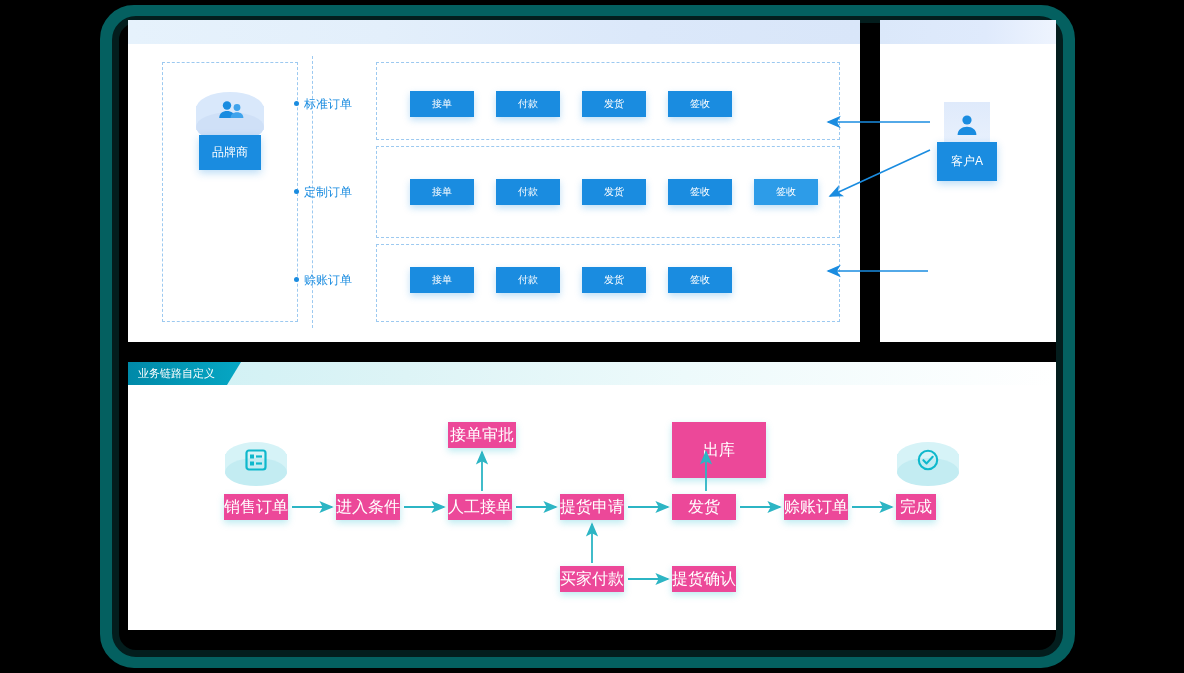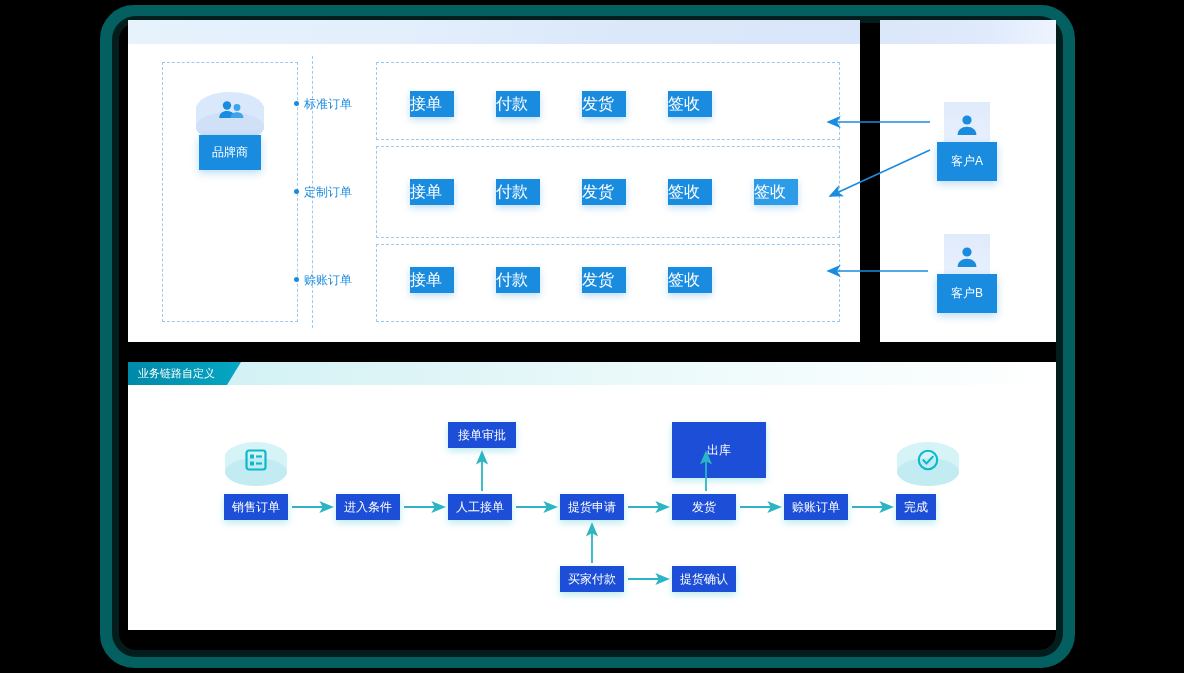--- a/index.html
+++ b/index.html
@@ -52,38 +52,38 @@
   .tagbox{display:inline-block;margin-top:-8px;position:relative;z-index:4;
         background:#1a8ce0;color:#fff;font-size:12px;padding:9px 13px;
         box-shadow:0 3px 8px rgba(26,140,224,.30);}
 
   
   .otype{position:absolute;font-size:12px;color:#1a8ce0;white-space:nowrap;}
   .otype .dot{display:inline-block;width:5px;height:5px;border-radius:50%;
         background:#1a8ce0;vertical-align:middle;margin-right:5px;margin-top:-2px;}
 
   
-  .step{position:absolute;width:44px;height:26px;line-height:26px;
-        background:#1a8ce0;color:#fff;font-size:16px;
+  .step{position:absolute;width:64px;height:26px;line-height:26px;text-align:center;
+        background:#1a8ce0;color:#fff;font-size:10px;
         box-shadow:0 3px 7px rgba(26,140,224,.28);}
   .step.alt{background:#2d9ce8;}
 
   
   .cust{position:absolute;width:100px;text-align:center;}
   .cust .ph{position:relative;width:46px;height:46px;margin:0 auto;
         background:linear-gradient(180deg,#dfeafb 0%,#e9f1fd 100%);}
   .cust .ph svg{position:absolute;left:12px;top:11px;}
   .cust .tagbox{margin-top:-6px;padding:11px 14px;}
 
   
   .arrowsvg{position:absolute;left:0;top:0;width:1184px;height:673px;pointer-events:none;}
 
   
   .node{position:absolute;height:26px;line-height:26px;text-align:center;
-        background:#1d4ed8;color:#fff;font-size:12px;white-space:nowrap;padding:0 10px;
+        background:#ec4899;color:#fff;font-size:16px;white-space:nowrap;padding:0 10px;
         box-shadow:0 3px 7px rgba(14,184,204,.28);}
   .cdisc{position:absolute;width:62px;height:44px;}
   .cdisc .top{position:absolute;left:0;top:0;width:62px;height:30px;border-radius:50%;background:#d6f3f7;}
   .cdisc .body{position:absolute;left:0;top:12px;width:62px;height:20px;background:#d6f3f7;}
   .cdisc .bot{position:absolute;left:0;top:16px;width:62px;height:28px;border-radius:50%;background:#c3ecf2;}
   .cdisc svg{position:absolute;left:19px;top:6px;z-index:3;}
 </style>
 </head>
 <body>
 
@@ -150,29 +150,20 @@
     <div class="cust" style="left:37px;top:82px;">
       <div class="ph">
         <svg width="22" height="24" viewBox="0 0 22 24">
           <circle cx="11" cy="7" r="4.6" fill="#1a8ce0"></circle>
           <path d="M1.6 22c0-5.2 4.2-8.2 9.4-8.2s9.4 3 9.4 8.2z" fill="#1a8ce0"></path>
         </svg>
       </div>
       <div class="tagbox">客户A</div>
     </div>
 
-    <div class="cust" style="left:37px;top:214px;">
-      <div class="ph">
-        <svg width="22" height="24" viewBox="0 0 22 24">
-          <circle cx="11" cy="7" r="4.6" fill="#1a8ce0"></circle>
-          <path d="M1.6 22c0-5.2 4.2-8.2 9.4-8.2s9.4 3 9.4 8.2z" fill="#1a8ce0"></path>
-        </svg>
-      </div>
-      <div class="tagbox">客户B</div>
-    </div>
   </div>
 
   <svg class="arrowsvg">
     <defs>
       <marker id="ah" markerWidth="9" markerHeight="9" refX="8" refY="4.5" orient="auto">
         <path d="M9,4.5 L0,0.6 L2.4,4.5 L0,8.4 Z" fill="#1a8ce0"></path>
       </marker>
     </defs>
     <line x1="930" y1="122" x2="828" y2="122" stroke="#1a8ce0" stroke-width="1.6" marker-end="url(#ah)"></line>
     <line x1="930" y1="150" x2="830" y2="196" stroke="#1a8ce0" stroke-width="1.6" marker-end="url(#ah)"></line>

